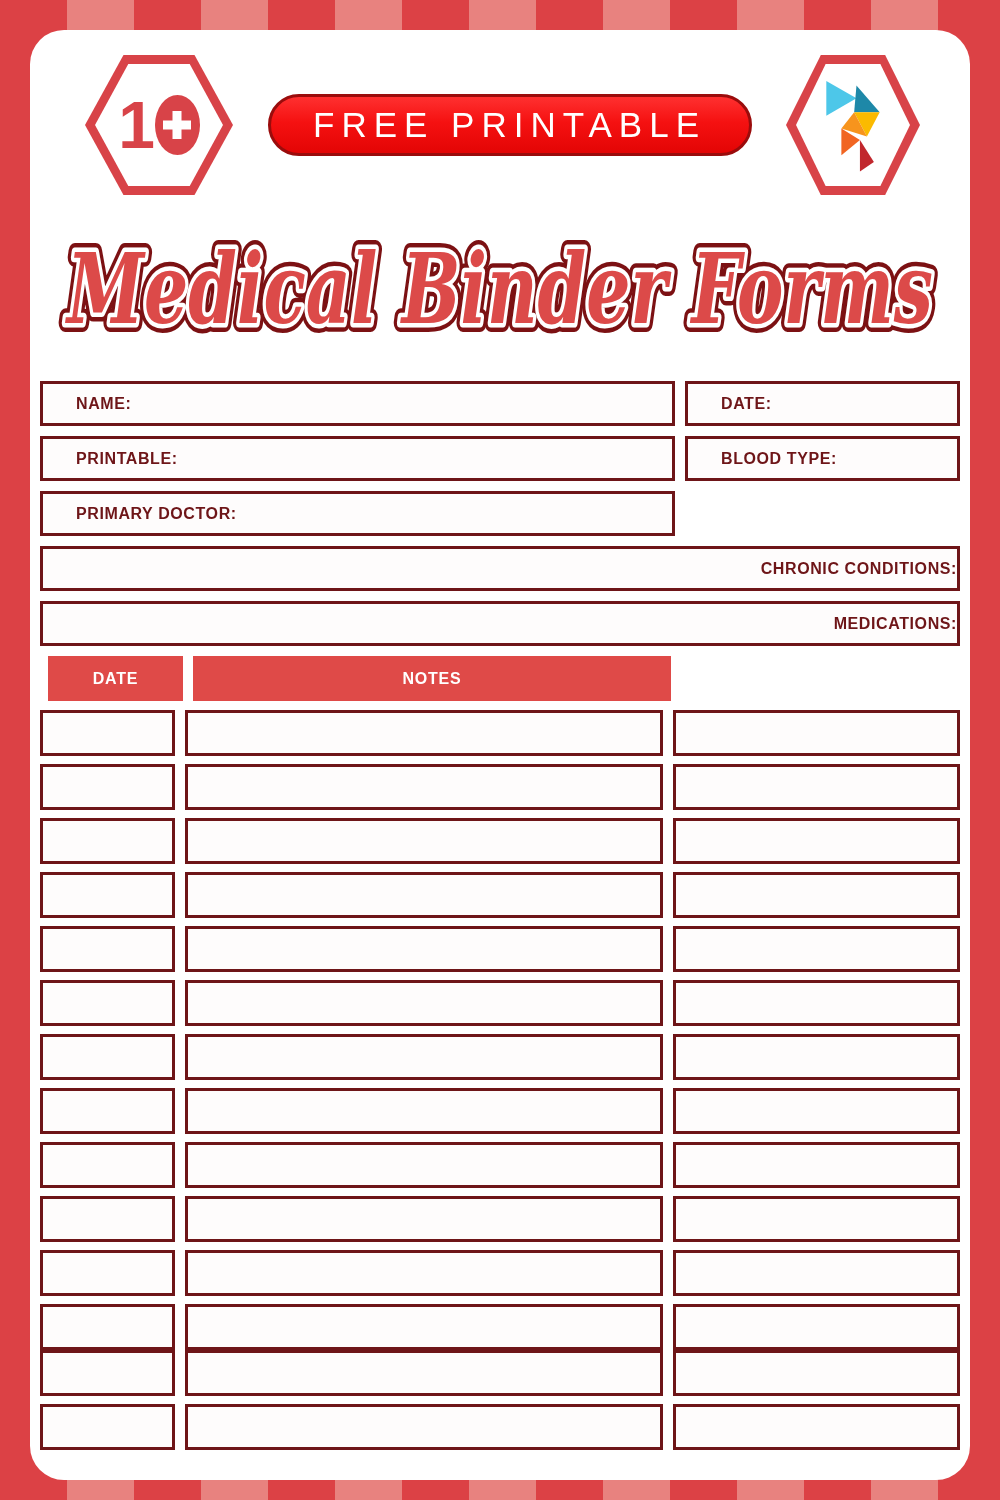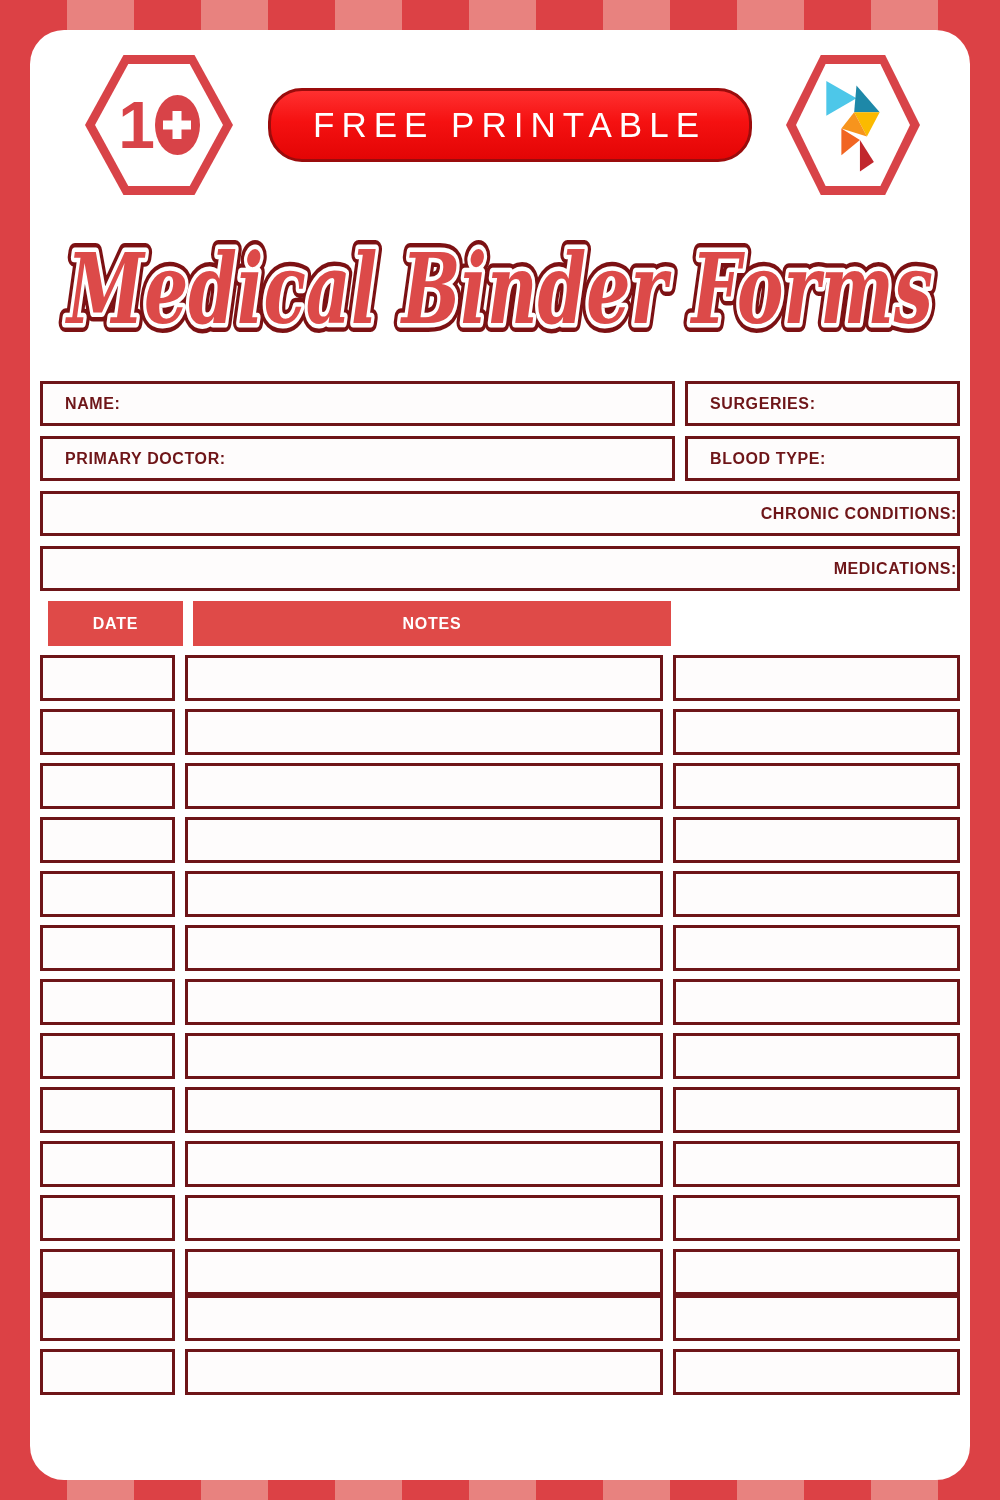--- a/index.html
+++ b/index.html
@@ -46,37 +46,37 @@
   .badge-oval::before{
     content:"";position:absolute;left:50%;top:50%;transform:translate(-50%,-50%);
     width:28px;height:9px;background:#fff;
   }
   .badge-oval::after{
     content:"";position:absolute;left:50%;top:50%;transform:translate(-50%,-50%);
     width:9px;height:28px;background:#fff;
   }
   
   .pill{
-    flex:0 0 auto;width:484px;height:74px;border-radius:34px;
+    flex:0 0 auto;width:484px;height:62px;border-radius:34px;
     background:linear-gradient(180deg,#ff3030 0%,var(--pill_red,#F51111) 45%,#e30505 100%);
     border:3px solid var(--pill_border,#9A0C0C);
     box-sizing:border-box;
     display:flex;align-items:center;justify-content:center;
     color:#fff;font-size:35px;font-weight:400;letter-spacing:7px;
   }
   
   .title-wrap{margin:16px auto 0;width:920px;height:158px;text-align:right;}
   
   .fields{
     margin:12px auto 0;width:920px;
     display:grid;grid-template-columns:635px 275px;gap:10px;
   }
   .fbox{
     height:45px;box-sizing:border-box;border:3px solid var(--maroon,#6E1518);
-    background:#FEFCFC;display:flex;align-items:center;padding-left:22px;
+    background:#FEFCFC;display:flex;align-items:center;padding-left:33px;
   }
   .fbox.full{grid-column:1 / span 2;justify-content:flex-end;}
   .flabel{
     color:var(--maroon,#6E1518);font-size:16px;font-weight:bold;letter-spacing:.6px;
   }
   
   .thead{
     margin:10px auto 0;width:920px;
     display:grid;grid-template-columns:135px 478px 287px;gap:10px;padding-left:8px;
   }
@@ -139,27 +139,30 @@
         <text x="460" y="112" textLength="866" lengthAdjust="spacingAndGlyphs" stroke="#FFFFFF" stroke-width="9" stroke-linejoin="round" paint-order="stroke" fill="#DC4A49">Medical Binder Forms</text>
       </g>
     </svg>
   </div>
 
   <div class="fields">
     <div class="fbox">
       <span class="flabel">NAME:</span>
     </div>
     <div class="fbox">
-      <span class="flabel">SURGERIES:</span>
+      <span class="flabel">DATE:</span>
+    </div>
+    <div class="fbox">
+      <span class="flabel">PRINTABLE:</span>
+    </div>
+    <div class="fbox">
+      <span class="flabel">BLOOD TYPE:</span>
     </div>
     <div class="fbox">
       <span class="flabel">PRIMARY DOCTOR:</span>
-    </div>
-    <div class="fbox">
-      <span class="flabel">BLOOD TYPE:</span>
     </div>
     <div class="fbox full">
       <span class="flabel">CHRONIC CONDITIONS:</span>
     </div>
     <div class="fbox full">
       <span class="flabel">MEDICATIONS:</span>
     </div>
   </div>
 
   <div class="thead">

